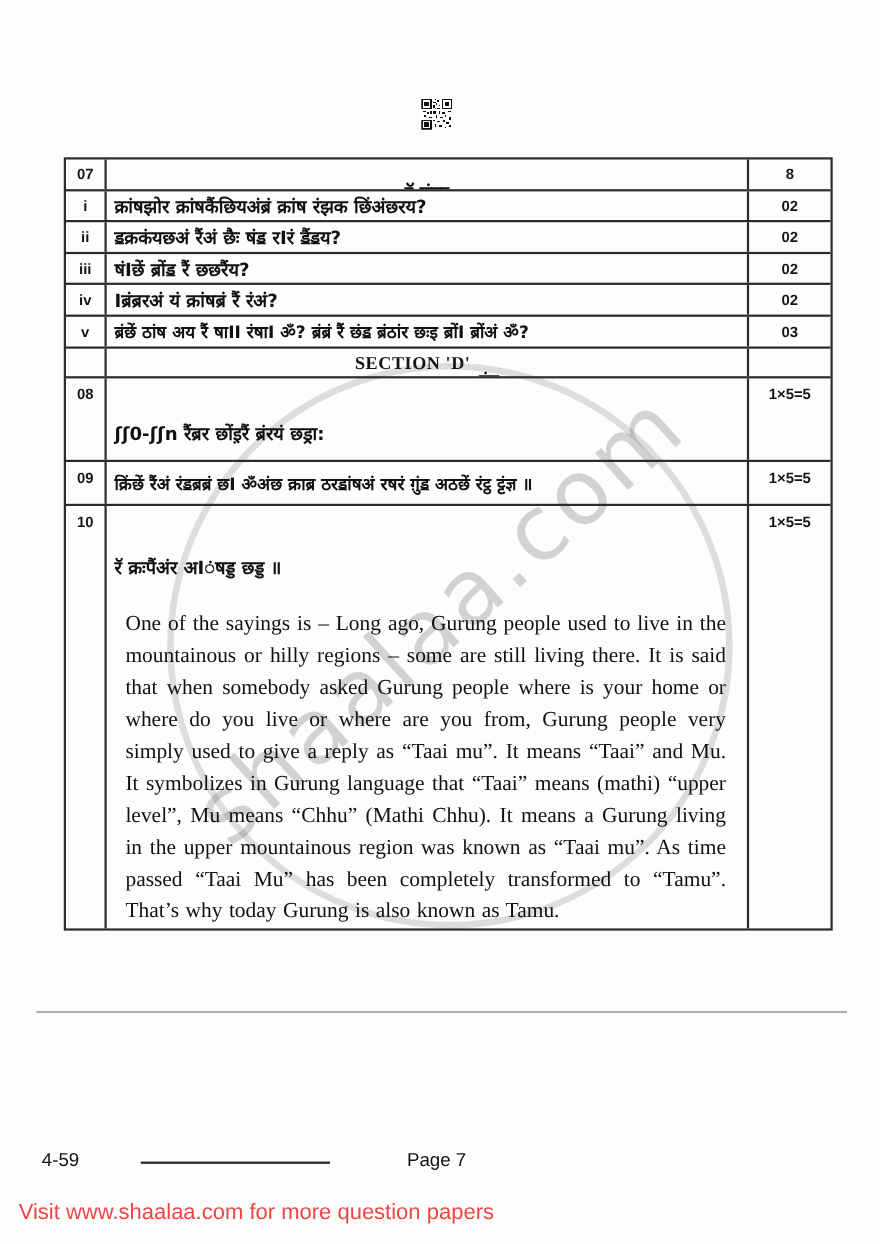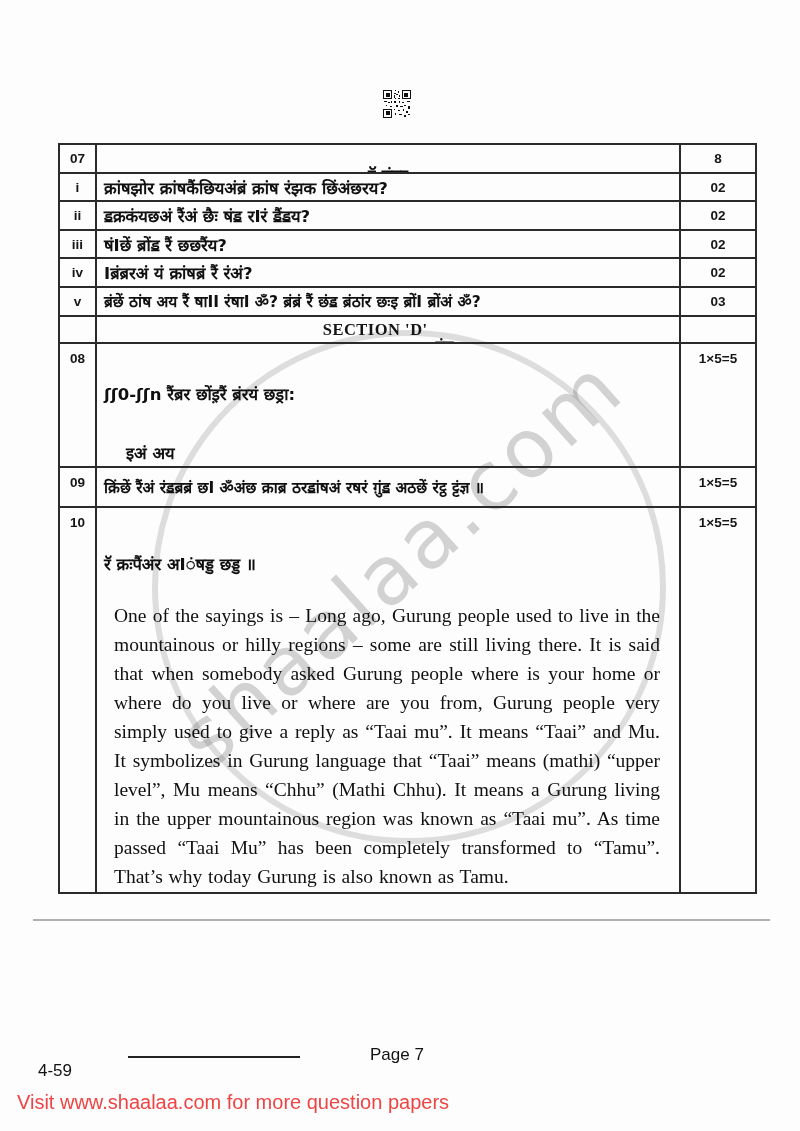--- a/index.html
+++ b/index.html
@@ -57,21 +57,21 @@
   .ind3{padding-left:98px;text-decoration:underline;}
   .para{
     margin:26px 2px 0 10px;width:546px;
     font-size:19.5px;line-height:29px;text-align:justify;color:#101010;
     word-spacing:1px;
   }
   
   .page-rule{position:absolute;left:33px;top:919px;width:737px;border-top:2px solid #b0b0b0;z-index:1;}
   .footer{position:absolute;left:0;top:1045px;width:800px;height:24px;z-index:1;
     font-family:"Liberation Sans",sans-serif;font-size:17px;color:#111;}
-  .footer-code{position:absolute;left:38px;top:16px;}
+  .footer-code{position:absolute;left:38px;top:0;}
   .footer-line{position:absolute;left:128px;top:11px;width:172px;border-top:2px solid #222;}
   .footer-page{position:absolute;left:370px;top:0;}
   .bottom-note{
     position:absolute;left:17px;top:1091px;z-index:1;
     font-family:"Liberation Sans",sans-serif;font-size:20px;color:#ef4444;
   }
 </style>
 </head>
 <body>
 
@@ -182,21 +182,21 @@
 
     <div class="t-row" style="height:27px">
       <div class="col-no"></div>
       <div class="col-body center">
         <span class="section-en">SECTION 'D'</span>
         <span class="script">ट्टुंष</span>
       </div>
       <div class="col-marks"></div>
     </div>
 
-    <div class="t-row vtop" style="height:124px">
+    <div class="t-row vtop" style="height:76px">
       <div class="col-no">08</div>
       <div class="col-body" style="padding-top:5px">
         <div class="script q08-line">ʃʃ0-ʃʃn रैंब्रर छोंइ़रैं ब्रंरयं छड्रा:</div>
         <div class="script q08-line ind1">इअं अय</div>
         <div class="script q08-line ind2">अइंषांछें</div>
         <div class="script q08-line ind3">इअं क्रांषड्रों ॥</div>
       </div>
       <div class="col-marks">1×5=5</div>
     </div>
 

